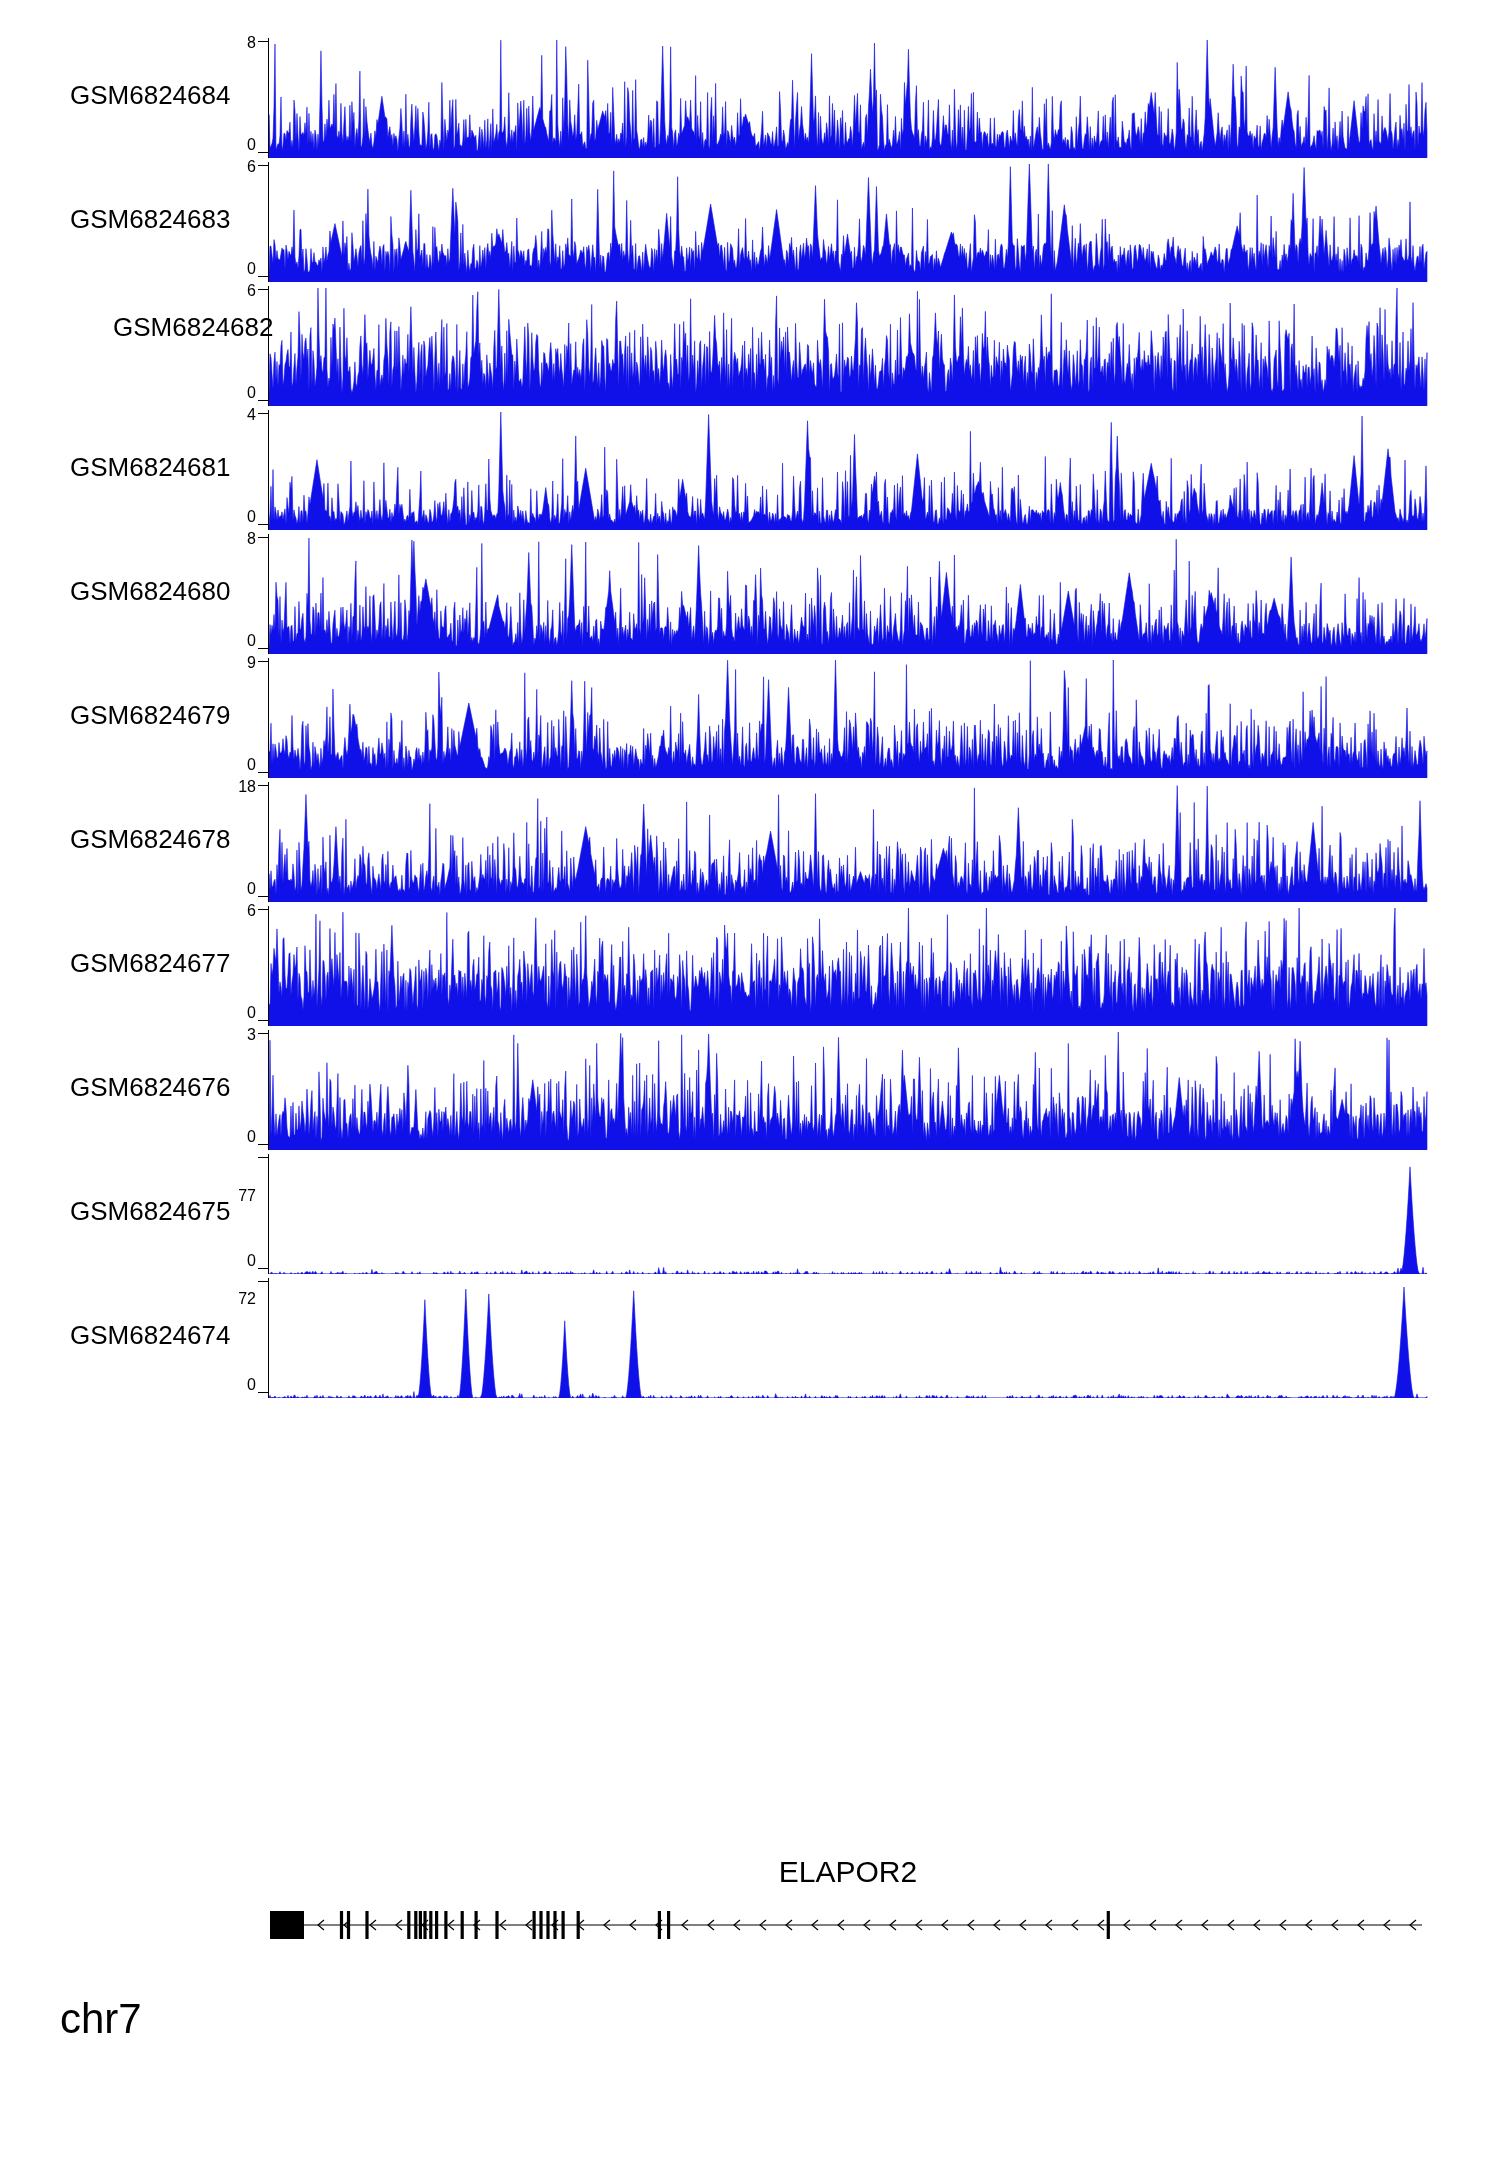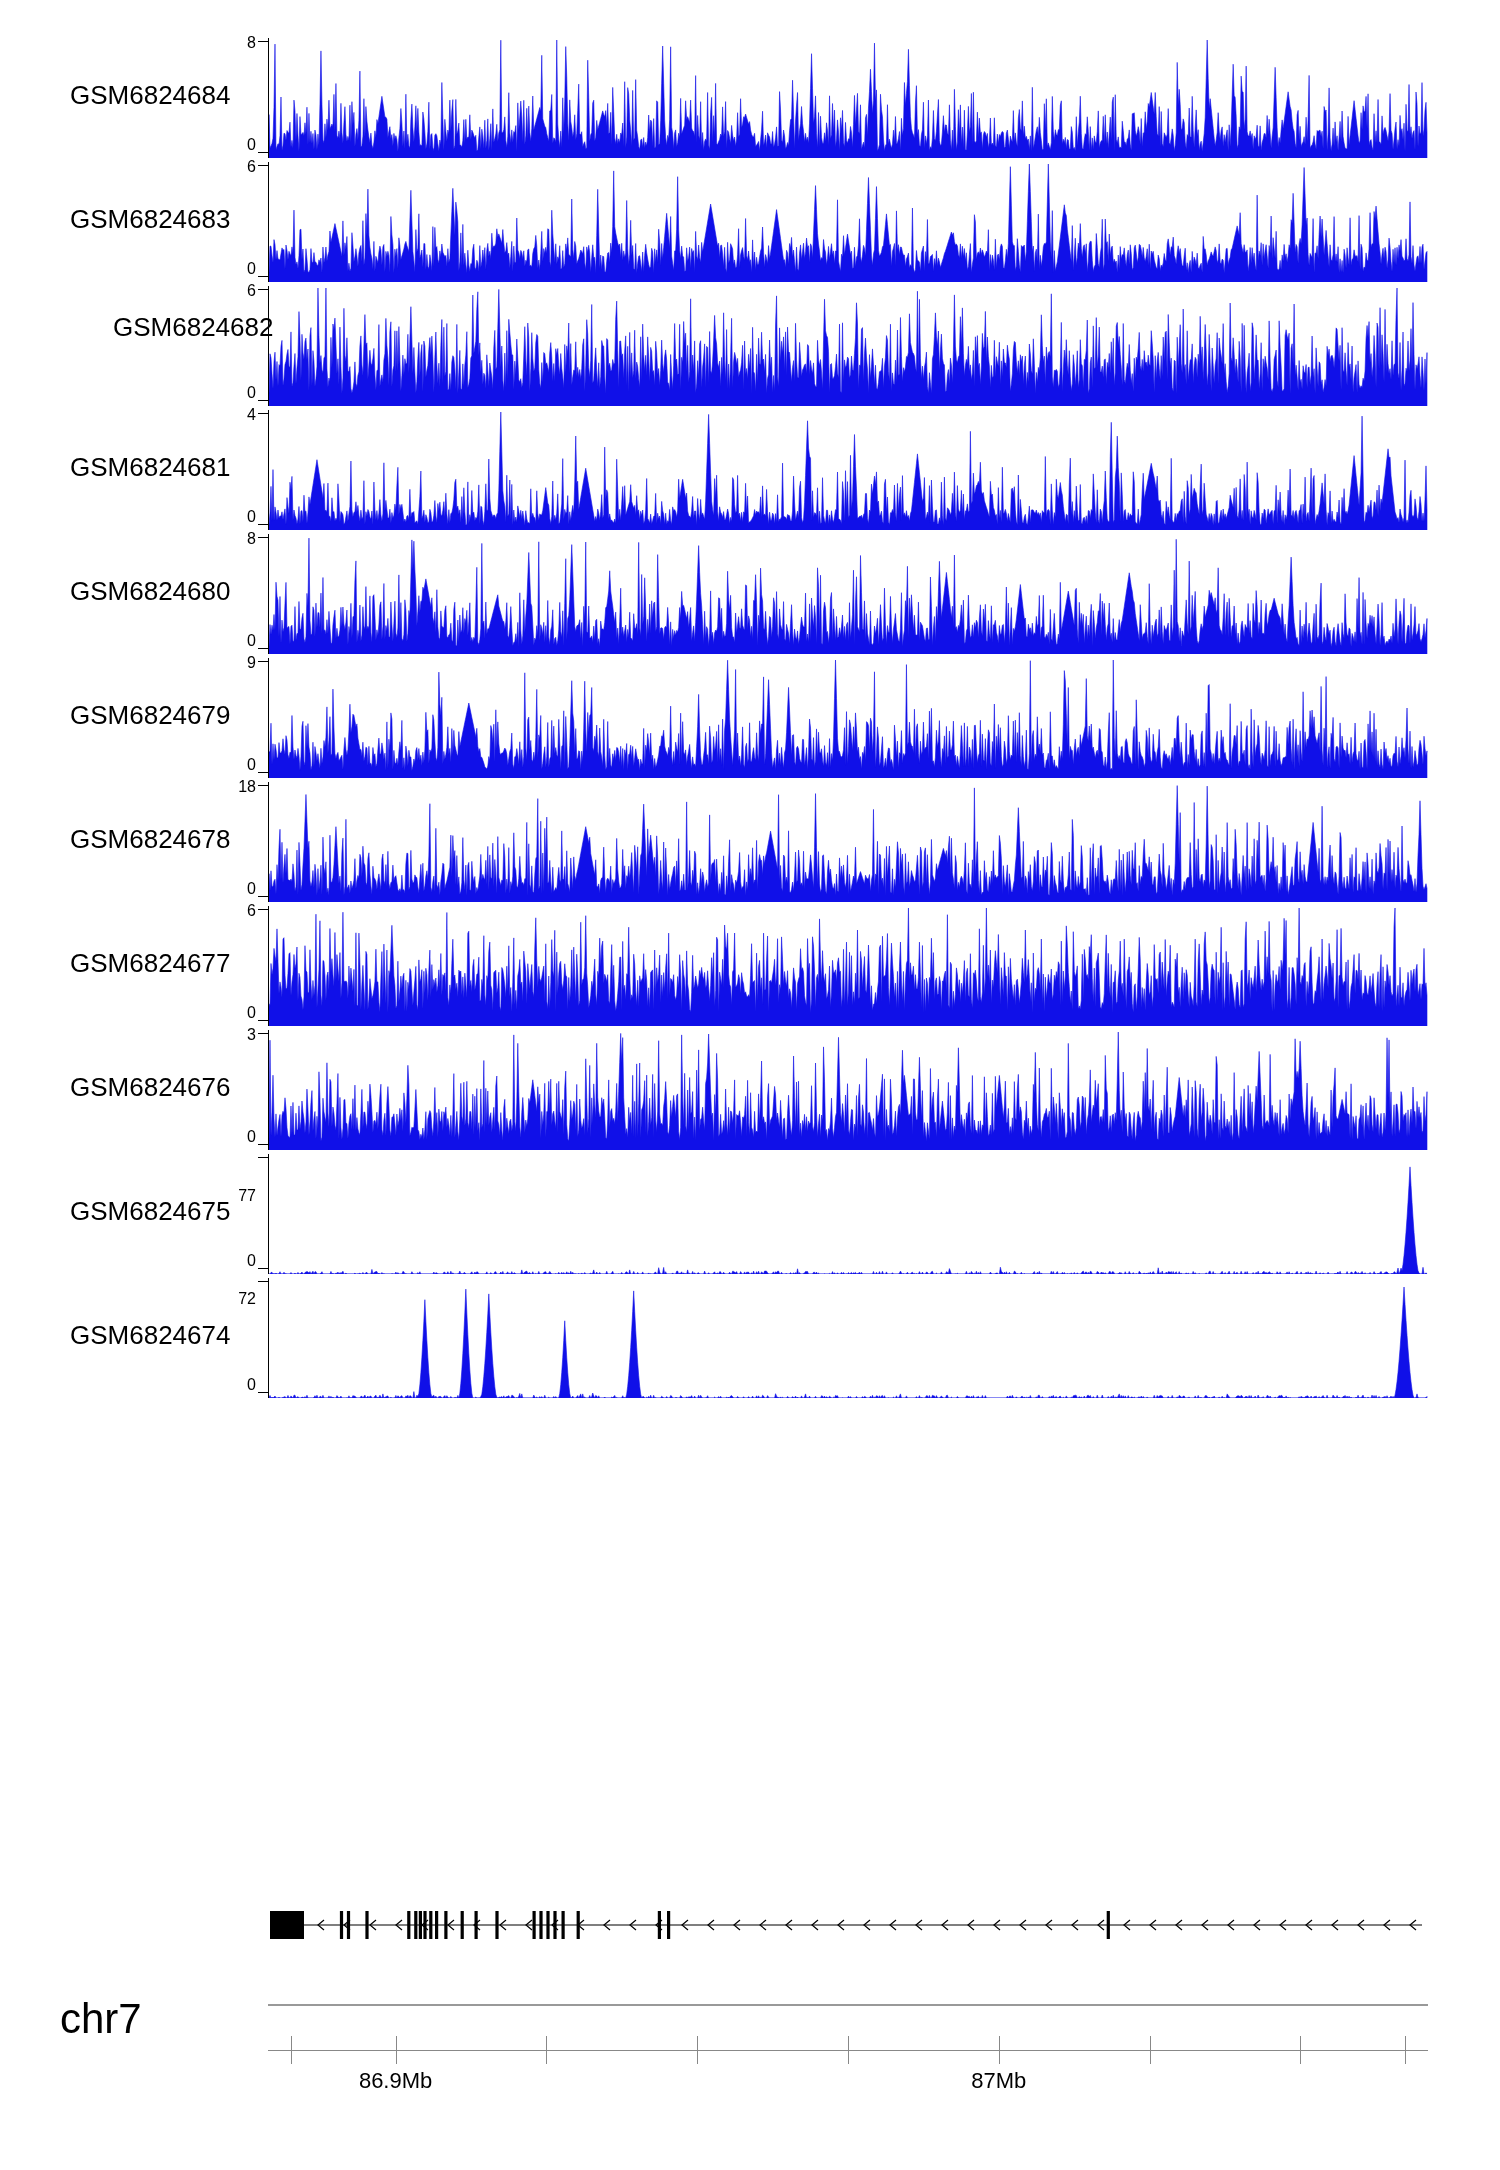--- a/index.html
+++ b/index.html
@@ -156,20 +156,21 @@
         <div class="tick" style="top: 3px;"></div>
         <div class="tick" style="top: 114px;"></div>
         <div class="plot" style="top: 0px; height: 120px;">
           <svg viewBox="0 0 1160 120" preserveAspectRatio="none">
             <path d="M0,120 L0,120.0 L1,117.4 L2,120.0 L3,119.2 L4,119.8 L5,119.3 L6,118.0 L7,120.0 L8,120.0 L9,120.0 L10,119.2 L11,120.0 L12,120.0 L13,120.0 L14,119.2 L15,119.3 L16,118.4 L17,120.0 L18,120.0 L19,117.4 L20,120.0 L21,119.9 L22,117.9 L23,118.9 L24,119.9 L25,117.2 L26,117.2 L27,120.0 L28,119.4 L29,118.6 L30,120.0 L31,120.0 L32,120.0 L33,119.1 L34,119.3 L35,120.0 L36,118.6 L37,120.0 L38,117.2 L39,119.9 L40,120.0 L41,120.0 L42,120.0 L43,120.0 L44,120.0 L45,119.5 L46,117.7 L47,119.5 L48,117.2 L49,120.0 L50,120.0 L51,118.4 L52,118.4 L53,120.0 L54,117.3 L55,120.0 L56,120.0 L57,120.0 L58,119.9 L59,120.0 L60,117.9 L61,120.0 L62,118.3 L63,120.0 L64,119.1 L65,120.0 L66,119.9 L67,120.0 L68,117.6 L69,118.8 L70,120.0 L71,119.4 L72,118.1 L73,120.0 L74,120.0 L75,120.0 L76,120.0 L77,120.0 L78,119.8 L79,120.0 L80,117.8 L81,120.0 L82,119.6 L83,120.0 L84,117.6 L85,118.2 L86,118.0 L87,119.6 L88,120.0 L89,120.0 L90,120.0 L91,120.0 L92,118.3 L93,118.3 L94,120.0 L95,118.5 L96,117.1 L97,120.0 L98,119.3 L99,118.1 L100,120.0 L101,118.2 L102,118.1 L103,120.0 L104,120.0 L105,120.0 L106,118.1 L107,117.2 L108,120.0 L109,119.2 L110,119.5 L111,117.2 L112,119.1 L113,120.0 L114,115.9 L115,120.0 L116,119.2 L117,118.9 L118,117.9 L119,118.1 L120,120.0 L121,120.0 L122,119.3 L123,120.0 L124,120.0 L125,120.0 L126,119.8 L127,117.4 L128,120.0 L129,117.8 L130,118.6 L131,120.0 L132,118.1 L133,117.7 L134,119.9 L135,120.0 L136,120.0 L137,117.9 L138,118.6 L139,117.2 L140,120.0 L141,117.7 L142,118.0 L143,120.0 L144,120.0 L145,113.6 L146,120.0 L147,120.0 L148,117.2 L149,118.3 L150,115.6 L151,106.8 L152,94.7 L153,79.8 L154,62.6 L155,43.2 L156,21.7 L157,43.2 L158,62.6 L159,79.8 L160,94.7 L161,106.8 L162,115.6 L163,119.1 L164,117.8 L165,117.2 L166,120.0 L167,118.1 L168,120.0 L169,120.0 L170,118.4 L171,118.5 L172,118.4 L173,120.0 L174,120.0 L175,118.6 L176,117.6 L177,120.0 L178,117.7 L179,119.3 L180,120.0 L181,120.0 L182,118.4 L183,120.0 L184,120.0 L185,120.0 L186,119.4 L187,119.5 L188,120.0 L189,117.4 L190,120.0 L191,115.2 L192,105.3 L193,91.9 L194,75.5 L195,56.4 L196,34.9 L197,11.1 L198,34.9 L199,56.4 L200,75.5 L201,91.9 L202,105.3 L203,115.2 L204,120.0 L205,120.0 L206,120.0 L207,119.1 L208,120.0 L209,120.0 L210,119.9 L211,119.9 L212,118.5 L213,116.3 L214,108.7 L215,98.3 L216,85.7 L217,70.9 L218,54.3 L219,35.9 L220,15.9 L221,35.9 L222,54.3 L223,70.9 L224,85.7 L225,98.3 L226,108.7 L227,116.3 L228,119.2 L229,120.0 L230,119.4 L231,119.0 L232,119.3 L233,118.5 L234,120.0 L235,117.8 L236,120.0 L237,119.1 L238,118.6 L239,118.4 L240,117.6 L241,120.0 L242,120.0 L243,117.2 L244,117.4 L245,118.5 L246,120.0 L247,120.0 L248,119.6 L249,120.0 L250,118.2 L251,115.4 L252,120.0 L253,115.9 L254,120.0 L255,120.0 L256,120.0 L257,120.0 L258,120.0 L259,120.0 L260,120.0 L261,120.0 L262,120.0 L263,120.0 L264,120.0 L265,117.1 L266,119.1 L267,120.0 L268,119.1 L269,120.0 L270,120.0 L271,118.6 L272,120.0 L273,118.6 L274,120.0 L275,120.0 L276,117.2 L277,120.0 L278,120.0 L279,120.0 L280,119.2 L281,120.0 L282,120.0 L283,120.0 L284,120.0 L285,118.4 L286,120.0 L287,118.5 L288,120.0 L289,120.0 L290,119.7 L291,115.6 L292,106.7 L293,94.5 L294,79.7 L295,62.4 L296,42.8 L297,62.4 L298,79.7 L299,94.5 L300,106.7 L301,115.6 L302,120.0 L303,119.6 L304,118.0 L305,120.0 L306,120.0 L307,120.0 L308,118.8 L309,117.5 L310,120.0 L311,118.0 L312,115.9 L313,120.0 L314,115.9 L315,120.0 L316,119.1 L317,120.0 L318,120.0 L319,120.0 L320,120.0 L321,117.5 L322,120.0 L323,118.5 L324,115.0 L325,118.1 L326,120.0 L327,117.4 L328,118.1 L329,120.0 L330,117.8 L331,120.0 L332,120.0 L333,120.0 L334,120.0 L335,120.0 L336,119.0 L337,120.0 L338,120.0 L339,120.0 L340,120.0 L341,120.0 L342,120.0 L343,119.1 L344,119.6 L345,118.8 L346,117.4 L347,119.9 L348,119.4 L349,120.0 L350,120.0 L351,120.0 L352,120.0 L353,120.0 L354,117.7 L355,120.0 L356,119.6 L357,120.0 L358,116.2 L359,108.3 L360,97.7 L361,84.7 L362,69.5 L363,52.4 L364,33.5 L365,12.9 L366,33.5 L367,52.4 L368,69.5 L369,84.7 L370,97.7 L371,108.3 L372,116.2 L373,120.0 L374,118.6 L375,118.6 L376,120.0 L377,120.0 L378,119.2 L379,120.0 L380,118.3 L381,120.0 L382,117.2 L383,120.0 L384,120.0 L385,117.3 L386,120.0 L387,119.6 L388,120.0 L389,120.0 L390,120.0 L391,120.0 L392,120.0 L393,118.2 L394,119.0 L395,120.0 L396,120.0 L397,120.0 L398,118.5 L399,120.0 L400,120.0 L401,120.0 L402,117.5 L403,118.1 L404,120.0 L405,120.0 L406,120.0 L407,119.5 L408,119.6 L409,120.0 L410,120.0 L411,120.0 L412,117.6 L413,118.6 L414,120.0 L415,120.0 L416,120.0 L417,120.0 L418,118.8 L419,120.0 L420,118.8 L421,119.0 L422,119.1 L423,117.6 L424,120.0 L425,120.0 L426,118.1 L427,120.0 L428,120.0 L429,120.0 L430,117.2 L431,120.0 L432,117.3 L433,118.9 L434,120.0 L435,120.0 L436,119.9 L437,119.8 L438,119.5 L439,117.7 L440,120.0 L441,120.0 L442,120.0 L443,120.0 L444,120.0 L445,120.0 L446,119.1 L447,120.0 L448,120.0 L449,120.0 L450,118.5 L451,120.0 L452,118.2 L453,120.0 L454,120.0 L455,120.0 L456,120.0 L457,119.9 L458,119.0 L459,120.0 L460,119.0 L461,120.0 L462,118.0 L463,117.6 L464,118.7 L465,120.0 L466,120.0 L467,120.0 L468,120.0 L469,118.4 L470,119.5 L471,120.0 L472,120.0 L473,120.0 L474,120.0 L475,118.7 L476,120.0 L477,120.0 L478,120.0 L479,120.0 L480,118.6 L481,120.0 L482,120.0 L483,120.0 L484,118.1 L485,120.0 L486,120.0 L487,120.0 L488,117.8 L489,120.0 L490,117.8 L491,120.0 L492,119.4 L493,120.0 L494,117.2 L495,118.1 L496,120.0 L497,120.0 L498,120.0 L499,117.6 L500,119.2 L501,120.0 L502,120.0 L503,120.0 L504,120.0 L505,120.0 L506,120.0 L507,115.7 L508,118.3 L509,119.2 L510,119.5 L511,120.0 L512,118.9 L513,120.0 L514,119.3 L515,120.0 L516,120.0 L517,120.0 L518,120.0 L519,118.4 L520,119.4 L521,120.0 L522,120.0 L523,120.0 L524,118.6 L525,119.6 L526,120.0 L527,118.1 L528,120.0 L529,119.0 L530,120.0 L531,120.0 L532,120.0 L533,117.9 L534,120.0 L535,120.0 L536,119.0 L537,115.9 L538,120.0 L539,119.6 L540,120.0 L541,118.1 L542,120.0 L543,120.0 L544,120.0 L545,120.0 L546,120.0 L547,118.3 L548,120.0 L549,120.0 L550,120.0 L551,120.0 L552,120.0 L553,117.7 L554,118.0 L555,120.0 L556,118.1 L557,120.0 L558,118.7 L559,119.5 L560,120.0 L561,118.2 L562,118.9 L563,120.0 L564,120.0 L565,119.2 L566,120.0 L567,117.4 L568,118.0 L569,117.7 L570,120.0 L571,120.0 L572,120.0 L573,120.0 L574,119.8 L575,120.0 L576,120.0 L577,120.0 L578,120.0 L579,120.0 L580,118.1 L581,120.0 L582,118.6 L583,120.0 L584,120.0 L585,120.0 L586,120.0 L587,120.0 L588,118.4 L589,120.0 L590,120.0 L591,120.0 L592,120.0 L593,120.0 L594,118.6 L595,120.0 L596,118.4 L597,118.8 L598,120.0 L599,120.0 L600,120.0 L601,120.0 L602,118.2 L603,120.0 L604,117.3 L605,120.0 L606,119.2 L607,119.4 L608,117.7 L609,118.0 L610,120.0 L611,117.7 L612,120.0 L613,117.9 L614,117.4 L615,120.0 L616,117.7 L617,120.0 L618,120.0 L619,120.0 L620,119.7 L621,120.0 L622,120.0 L623,120.0 L624,120.0 L625,119.1 L626,120.0 L627,120.0 L628,117.8 L629,120.0 L630,120.0 L631,118.2 L632,115.9 L633,120.0 L634,120.0 L635,120.0 L636,120.0 L637,120.0 L638,117.9 L639,120.0 L640,120.0 L641,120.0 L642,120.0 L643,120.0 L644,120.0 L645,120.0 L646,120.0 L647,120.0 L648,118.6 L649,120.0 L650,120.0 L651,117.6 L652,120.0 L653,119.5 L654,119.8 L655,120.0 L656,120.0 L657,119.4 L658,117.7 L659,117.8 L660,120.0 L661,117.4 L662,120.0 L663,120.0 L664,117.3 L665,117.8 L666,117.9 L667,120.0 L668,117.6 L669,119.6 L670,120.0 L671,120.0 L672,119.0 L673,118.0 L674,118.9 L675,120.0 L676,120.0 L677,120.0 L678,117.5 L679,117.2 L680,120.0 L681,120.0 L682,120.0 L683,119.1 L684,120.0 L685,120.0 L686,120.0 L687,120.0 L688,120.0 L689,118.4 L690,119.8 L691,120.0 L692,120.0 L693,120.0 L694,120.0 L695,120.0 L696,120.0 L697,120.0 L698,117.9 L699,117.8 L700,118.8 L701,118.4 L702,120.0 L703,118.3 L704,120.0 L705,117.6 L706,120.0 L707,120.0 L708,119.2 L709,119.0 L710,118.3 L711,120.0 L712,119.4 L713,120.0 L714,117.4 L715,120.0 L716,120.0 L717,117.6 L718,120.0 L719,120.0 L720,120.0 L721,120.0 L722,120.0 L723,120.0 L724,120.0 L725,120.0 L726,120.0 L727,120.0 L728,120.0 L729,120.0 L730,120.0 L731,120.0 L732,120.0 L733,120.0 L734,120.0 L735,120.0 L736,120.0 L737,120.0 L738,120.0 L739,118.1 L740,120.0 L741,118.3 L742,117.9 L743,120.0 L744,117.3 L745,119.5 L746,120.0 L747,120.0 L748,118.8 L749,120.0 L750,120.0 L751,120.0 L752,120.0 L753,118.5 L754,118.3 L755,120.0 L756,118.9 L757,120.0 L758,119.2 L759,120.0 L760,118.9 L761,120.0 L762,117.5 L763,120.0 L764,120.0 L765,120.0 L766,120.0 L767,120.0 L768,118.8 L769,120.0 L770,117.2 L771,117.3 L772,120.0 L773,120.0 L774,118.6 L775,120.0 L776,120.0 L777,120.0 L778,120.0 L779,120.0 L780,120.0 L781,118.5 L782,120.0 L783,117.9 L784,119.2 L785,117.3 L786,120.0 L787,119.0 L788,118.5 L789,120.0 L790,120.0 L791,118.6 L792,118.1 L793,120.0 L794,120.0 L795,119.3 L796,120.0 L797,120.0 L798,117.9 L799,119.7 L800,120.0 L801,120.0 L802,120.0 L803,119.2 L804,120.0 L805,117.8 L806,117.5 L807,117.2 L808,117.5 L809,120.0 L810,120.0 L811,118.5 L812,120.0 L813,118.8 L814,120.0 L815,120.0 L816,118.0 L817,120.0 L818,120.0 L819,117.5 L820,117.2 L821,118.6 L822,117.4 L823,120.0 L824,120.0 L825,118.6 L826,120.0 L827,120.0 L828,120.0 L829,117.2 L830,120.0 L831,120.0 L832,120.0 L833,120.0 L834,117.1 L835,120.0 L836,120.0 L837,120.0 L838,120.0 L839,120.0 L840,118.4 L841,120.0 L842,120.0 L843,118.2 L844,120.0 L845,117.2 L846,120.0 L847,119.2 L848,119.0 L849,120.0 L850,117.7 L851,115.9 L852,120.0 L853,117.4 L854,119.5 L855,117.7 L856,120.0 L857,117.9 L858,120.0 L859,120.0 L860,117.6 L861,120.0 L862,120.0 L863,119.1 L864,118.9 L865,120.0 L866,119.1 L867,120.0 L868,120.0 L869,120.0 L870,119.2 L871,118.8 L872,120.0 L873,118.0 L874,120.0 L875,118.4 L876,120.0 L877,120.0 L878,120.0 L879,118.9 L880,120.0 L881,120.0 L882,120.0 L883,120.0 L884,120.0 L885,120.0 L886,117.3 L887,120.0 L888,120.0 L889,117.5 L890,119.3 L891,118.1 L892,117.4 L893,117.7 L894,117.9 L895,120.0 L896,120.0 L897,120.0 L898,120.0 L899,120.0 L900,118.3 L901,120.0 L902,119.7 L903,120.0 L904,117.4 L905,120.0 L906,120.0 L907,120.0 L908,120.0 L909,118.8 L910,120.0 L911,117.4 L912,117.9 L913,119.2 L914,119.5 L915,118.1 L916,118.0 L917,120.0 L918,120.0 L919,120.0 L920,119.4 L921,119.2 L922,120.0 L923,120.0 L924,120.0 L925,120.0 L926,120.0 L927,117.9 L928,120.0 L929,120.0 L930,117.4 L931,120.0 L932,119.6 L933,119.5 L934,120.0 L935,120.0 L936,119.9 L937,117.7 L938,117.6 L939,118.4 L940,120.0 L941,119.0 L942,120.0 L943,120.0 L944,119.0 L945,119.3 L946,118.0 L947,120.0 L948,120.0 L949,120.0 L950,120.0 L951,118.9 L952,120.0 L953,120.0 L954,118.2 L955,120.0 L956,119.6 L957,120.0 L958,120.0 L959,115.9 L960,117.4 L961,118.7 L962,120.0 L963,120.0 L964,120.0 L965,120.0 L966,120.0 L967,120.0 L968,119.1 L969,117.9 L970,117.8 L971,117.9 L972,119.2 L973,117.3 L974,118.0 L975,120.0 L976,120.0 L977,118.7 L978,118.5 L979,118.6 L980,120.0 L981,117.5 L982,120.0 L983,117.6 L984,120.0 L985,119.5 L986,120.0 L987,118.0 L988,120.0 L989,120.0 L990,117.1 L991,119.4 L992,120.0 L993,119.5 L994,120.0 L995,118.6 L996,120.0 L997,120.0 L998,120.0 L999,117.4 L1000,117.8 L1001,120.0 L1002,118.0 L1003,119.9 L1004,120.0 L1005,120.0 L1006,120.0 L1007,119.1 L1008,120.0 L1009,120.0 L1010,118.7 L1011,117.5 L1012,118.3 L1013,117.2 L1014,117.7 L1015,120.0 L1016,119.0 L1017,120.0 L1018,117.9 L1019,120.0 L1020,119.2 L1021,120.0 L1022,119.6 L1023,120.0 L1024,120.0 L1025,120.0 L1026,120.0 L1027,120.0 L1028,120.0 L1029,120.0 L1030,120.0 L1031,118.7 L1032,120.0 L1033,118.2 L1034,119.2 L1035,119.3 L1036,120.0 L1037,118.7 L1038,118.6 L1039,117.7 L1040,118.2 L1041,119.8 L1042,120.0 L1043,118.0 L1044,120.0 L1045,120.0 L1046,118.5 L1047,119.0 L1048,117.9 L1049,120.0 L1050,120.0 L1051,118.6 L1052,120.0 L1053,119.5 L1054,118.5 L1055,117.5 L1056,119.3 L1057,120.0 L1058,120.0 L1059,117.3 L1060,120.0 L1061,120.0 L1062,120.0 L1063,120.0 L1064,120.0 L1065,117.1 L1066,118.7 L1067,119.2 L1068,120.0 L1069,117.5 L1070,120.0 L1071,119.0 L1072,120.0 L1073,119.9 L1074,120.0 L1075,118.6 L1076,118.5 L1077,117.4 L1078,120.0 L1079,118.1 L1080,120.0 L1081,118.2 L1082,120.0 L1083,119.0 L1084,120.0 L1085,120.0 L1086,120.0 L1087,120.0 L1088,119.0 L1089,120.0 L1090,117.2 L1091,120.0 L1092,119.5 L1093,120.0 L1094,118.4 L1095,117.1 L1096,120.0 L1097,119.4 L1098,120.0 L1099,120.0 L1100,118.9 L1101,120.0 L1102,120.0 L1103,120.0 L1104,117.1 L1105,120.0 L1106,117.5 L1107,120.0 L1108,117.4 L1109,120.0 L1110,120.0 L1111,118.4 L1112,120.0 L1113,120.0 L1114,120.0 L1115,119.0 L1116,119.2 L1117,118.2 L1118,120.0 L1119,117.7 L1120,120.0 L1121,120.0 L1122,119.4 L1123,118.1 L1124,120.0 L1125,118.3 L1126,119.9 L1127,117.2 L1128,111.5 L1129,103.8 L1130,94.4 L1131,83.4 L1132,71.0 L1133,57.3 L1134,42.3 L1135,26.2 L1136,9.0 L1137,26.2 L1138,42.3 L1139,57.3 L1140,71.0 L1141,83.4 L1142,94.4 L1143,103.8 L1144,111.5 L1145,117.2 L1146,120.0 L1147,120.0 L1148,119.6 L1149,115.9 L1150,119.5 L1151,120.0 L1152,120.0 L1153,120.0 L1154,120.0 L1155,120.0 L1156,120.0 L1157,120.0 L1158,119.5 L1159,118.5 L1159,120 Z" fill="#1010E8" stroke="#1010E8" stroke-width="0.6"></path>
           </svg>
         </div>
       </div>
     </div>
 
+  <div id="gene-name">ELAPOR2</div>
   <div id="gene-panel"><svg viewBox="0 0 1160 90" preserveAspectRatio="none">
         <rect x="0" y="0" width="1160" height="90" fill="#fff"></rect>
         <line x1="6" y1="30" x2="1154" y2="30" stroke="#000000" stroke-width="1.2"></line>
         <path d="M30,25 L24,30 L30,35" fill="none" stroke="#000000" stroke-width="1.2"></path>
         <path d="M56,25 L50,30 L56,35" fill="none" stroke="#000000" stroke-width="1.2"></path>
         <path d="M82,25 L76,30 L82,35" fill="none" stroke="#000000" stroke-width="1.2"></path>
         <path d="M108,25 L102,30 L108,35" fill="none" stroke="#000000" stroke-width="1.2"></path>
         <path d="M134,25 L128,30 L134,35" fill="none" stroke="#000000" stroke-width="1.2"></path>
         <path d="M160,25 L154,30 L160,35" fill="none" stroke="#000000" stroke-width="1.2"></path>
         <path d="M186,25 L180,30 L186,35" fill="none" stroke="#000000" stroke-width="1.2"></path>
@@ -230,28 +231,13 @@
         <rect x="278.4" y="16" width="3.2" height="28" fill="#000000"></rect>
         <rect x="285.4" y="16" width="3.2" height="28" fill="#000000"></rect>
         <rect x="293.5" y="16" width="3.2" height="28" fill="#000000"></rect>
         <rect x="308.6" y="16" width="3.2" height="28" fill="#000000"></rect>
         <rect x="389.8" y="16" width="3.2" height="28" fill="#000000"></rect>
         <rect x="399.0" y="16" width="3.2" height="28" fill="#000000"></rect>
         <rect x="838.7" y="16" width="3.2" height="28" fill="#000000"></rect>
       </svg></div>
 
   <div id="chrom-label">chr7</div>
-  <div id="axis-panel">
-    <div class="axis-line"></div>
-    <div class="axis-line2"></div>
-  <div class="axis-tick" style="left: 23.2px;"></div>
-      <div class="axis-tick" style="left: 127.6px;"></div>
-      <div class="axis-tick" style="left: 278.4px;"></div>
-      <div class="axis-tick" style="left: 429.2px;"></div>
-      <div class="axis-tick" style="left: 580px;"></div>
-      <div class="axis-tick" style="left: 730.8px;"></div>
-      <div class="axis-tick" style="left: 881.6px;"></div>
-      <div class="axis-tick" style="left: 1032.4px;"></div>
-      <div class="axis-tick" style="left: 1136.8px;"></div>
-      <div class="axis-tick-label" style="left: 127.6px;">86.9Mb</div>
-      <div class="axis-tick-label" style="left: 730.8px;">87Mb</div>
-    </div>
 </div>
 
 </body></html>

